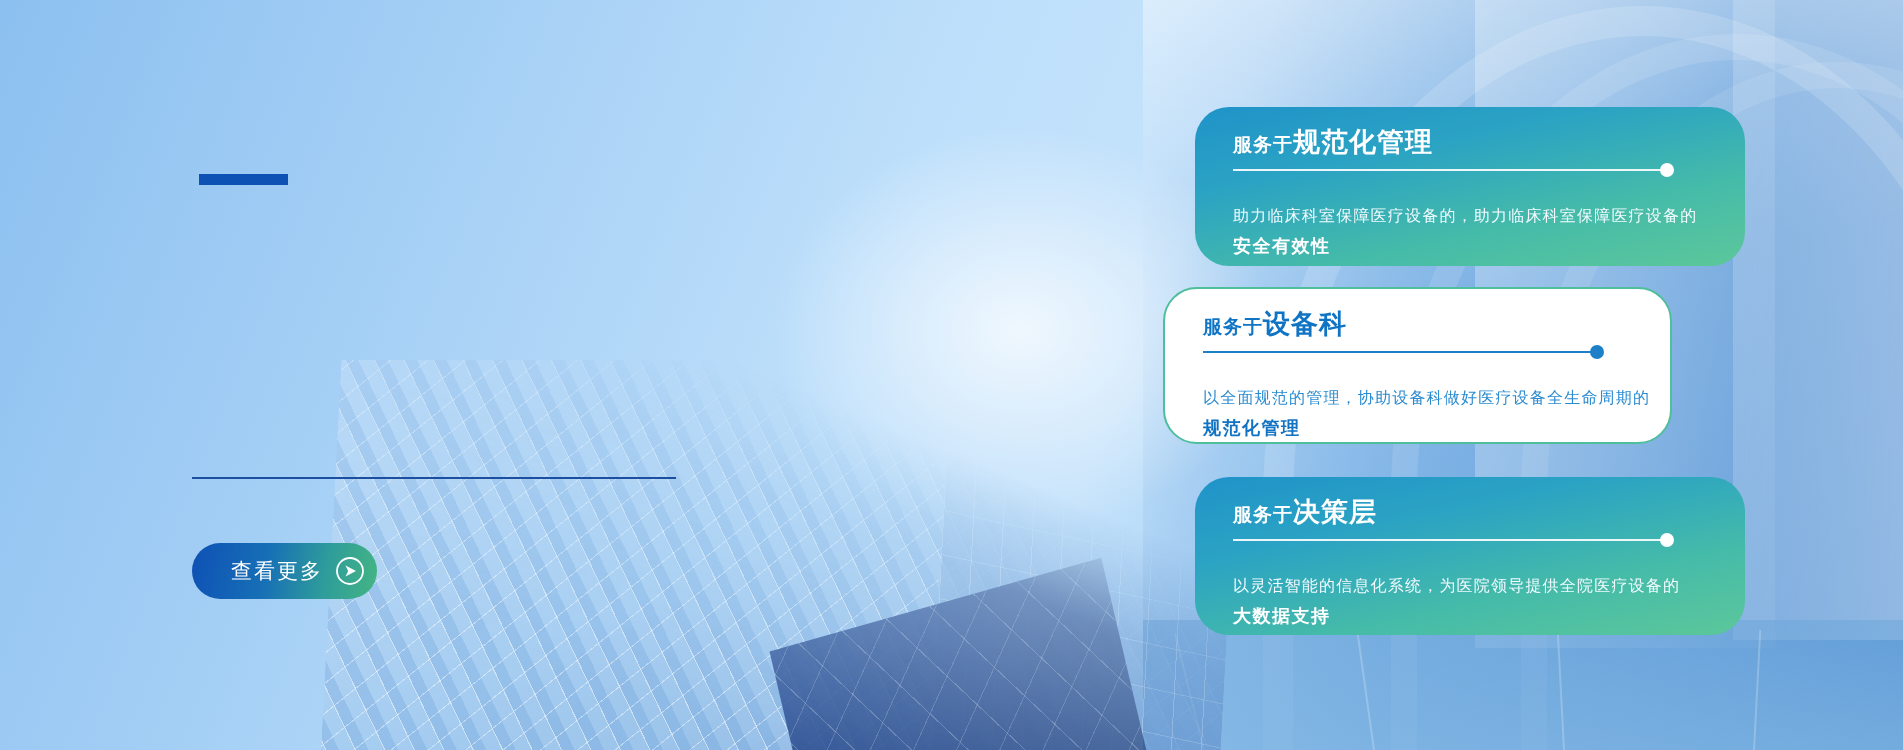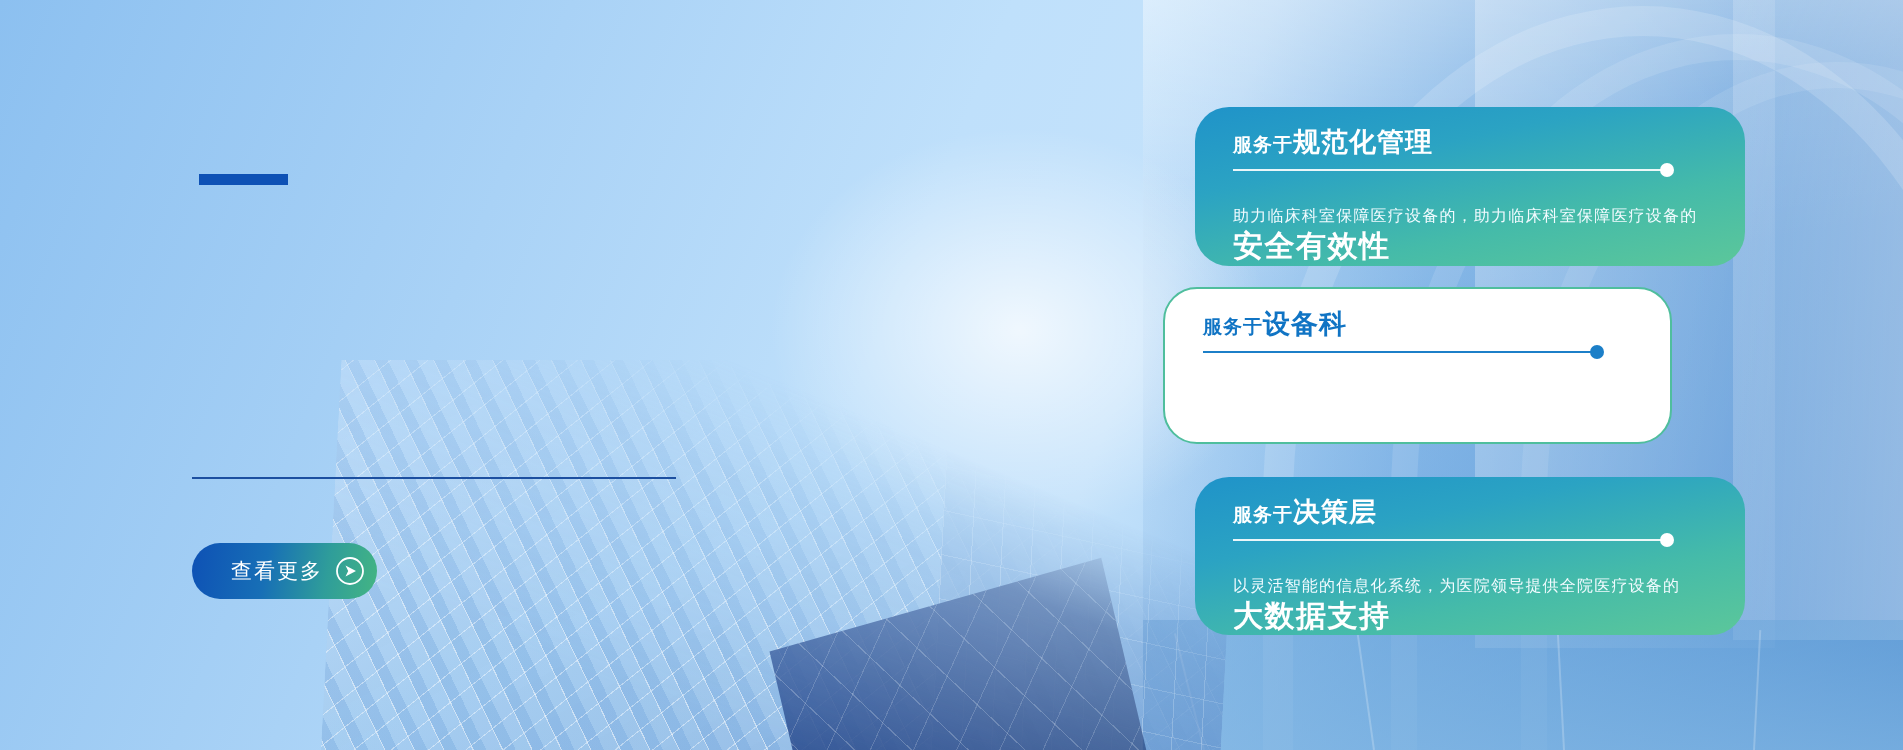--- a/index.html
+++ b/index.html
@@ -188,21 +188,21 @@
   }
   .card-desc {
     position:absolute;
     left: 38px; top: 78px;
     width: 470px;
     font-size: 16px;
     line-height: 30px;
     letter-spacing: 1.2px;
   }
   .card-desc .strong {
-    font-size: 30px;
+    font-size: 18px;
     font-weight: 700;
     letter-spacing: 1.5px;
   }
 
   
   .card--tinted .card-heading .prefix,
   .card--tinted .card-heading .subject { color: #ffffff; }
   .card--tinted .card-rule .line { background: rgba(255,255,255,0.9); }
   .card--tinted .card-rule .dot { background: #ffffff; }
   .card--tinted .card-desc { color: #F2FBFF; }
@@ -279,20 +279,24 @@
 
   <div class="card card--white card-2">
     <div class="card-heading">
       <span class="prefix">服务于</span>
       <span class="subject">设备科</span>
     </div>
     <div class="card-rule" style="width:396px;">
       <span class="line"></span>
       <span class="dot"></span>
     </div>
+    <p class="card-desc">
+      <span>以全面规范的管理，协助设备科做好医疗设备全生命周期的</span>
+      <span class="strong">规范化管理</span>
+    </p>
   </div>
 
   <div class="card card--tinted card-3">
     <div class="card-heading">
       <span class="prefix">服务于</span>
       <span class="subject">决策层</span>
     </div>
     <div class="card-rule" style="width:436px;">
       <span class="line"></span>
       <span class="dot"></span>

